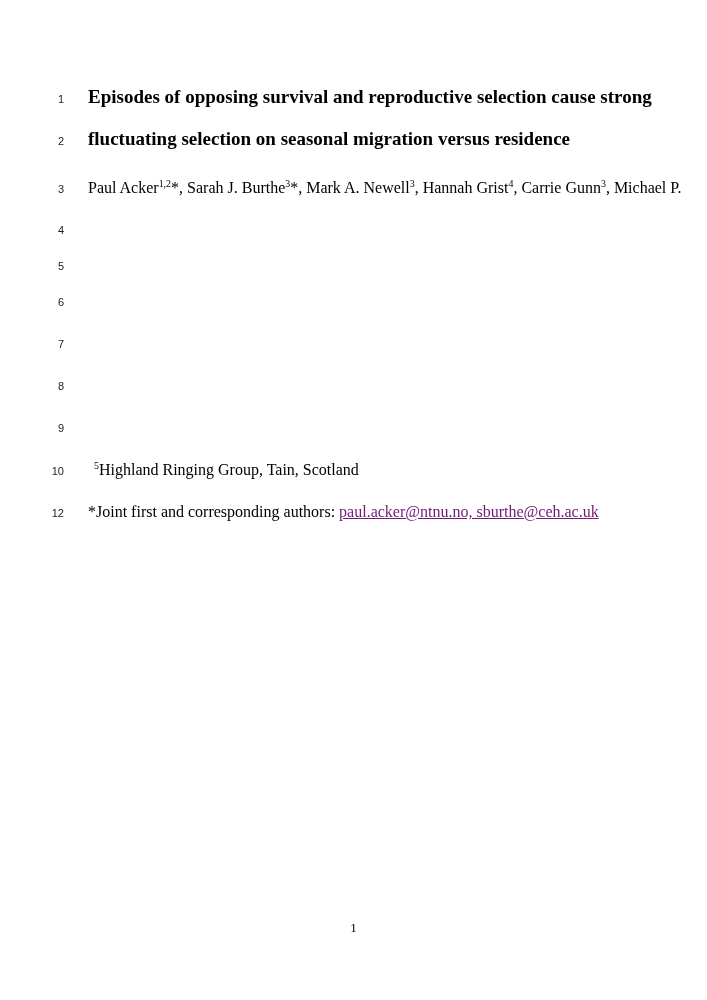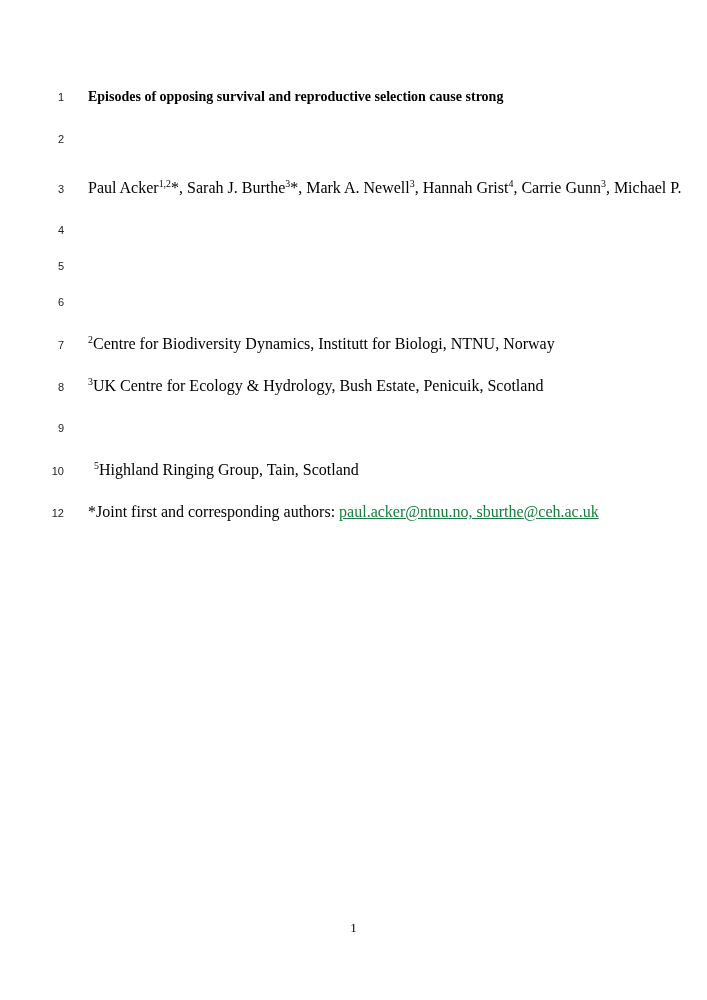--- a/index.html
+++ b/index.html
@@ -48,29 +48,29 @@
     padding-left: 24px;
     font-size: 16px;
     white-space: pre;
   }
   .txt.indent-sm {
     padding-left: 30px;
     text-align: center;
   }
   .title-text {
     font-weight: bold;
-    font-size: 14px;
+    font-size: 19px;
   }
   sup {
     font-size: 0.62em;
     vertical-align: super;
     line-height: 0;
   }
   a.email-link {
-    color: #15803d;
+    color: #701a75;
     text-decoration: underline;
     cursor: pointer;
   }
   .footer {
     position: absolute;
     top: 918px;
     left: 0;
     width: 707px;
     text-align: center;
     font-size: 13px;
@@ -83,20 +83,21 @@
 <div class="page">
   <div class="doc">
 
     <div class="row">
       <div class="ln">1</div>
       <div class="txt title-text">Episodes of opposing survival and reproductive selection cause strong</div>
     </div>
 
     <div class="row">
       <div class="ln">2</div>
+      <div class="txt title-text">fluctuating selection on seasonal migration versus residence</div>
     </div>
 
     <div class="row gap-before">
       <div class="ln">3</div>
       <div class="txt"><span>Paul Acker</span><sup>1,2</sup><span>*, Sarah J. Burthe</span><sup>3</sup><span>*, Mark A. Newell</span><sup>3</sup><span>, Hannah Grist</span><sup>4</sup><span>, Carrie Gunn</span><sup>3</sup><span>, Michael P.</span></div>
     </div>
 
     <div class="row">
       <div class="ln">4</div>
     </div>
@@ -105,26 +106,24 @@
       <div class="ln">5</div>
       <div class="txt"></div>
     </div>
 
     <div class="row">
       <div class="ln">6</div>
     </div>
 
     <div class="row">
       <div class="ln">7</div>
-      <div class="txt"><sup>2</sup><span>Centre for Biodiversity Dynamics, Institutt for Biologi, NTNU, Norway</span></div>
     </div>
 
     <div class="row">
       <div class="ln">8</div>
-      <div class="txt"><sup>3</sup><span>UK Centre for Ecology &amp; Hydrology, Bush Estate, Penicuik, Scotland</span></div>
     </div>
 
     <div class="row">
       <div class="ln">9</div>
     </div>
 
     <div class="row">
       <div class="ln">10</div>
       <div class="txt indent-sm"><sup>5</sup><span>Highland Ringing Group, Tain, Scotland</span></div>
     </div>

